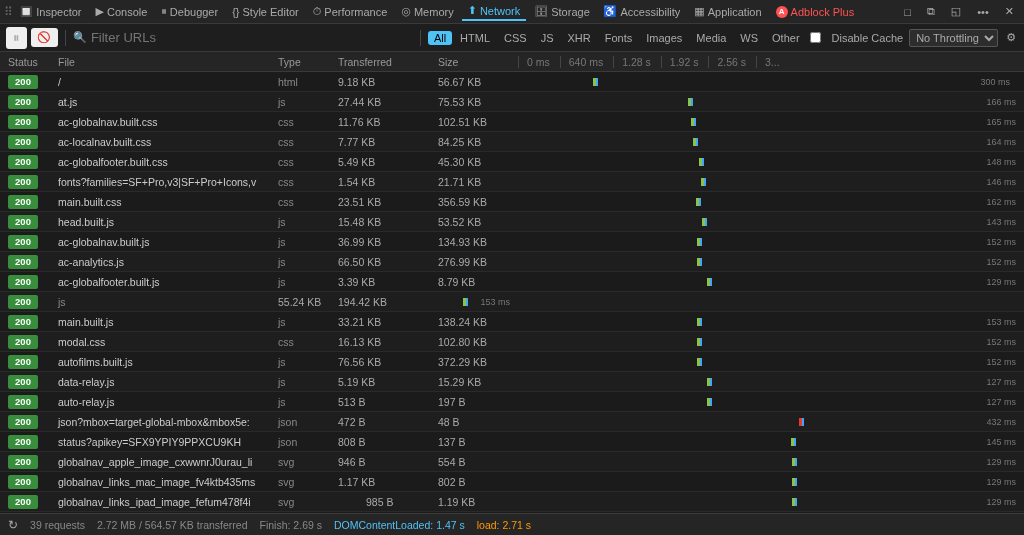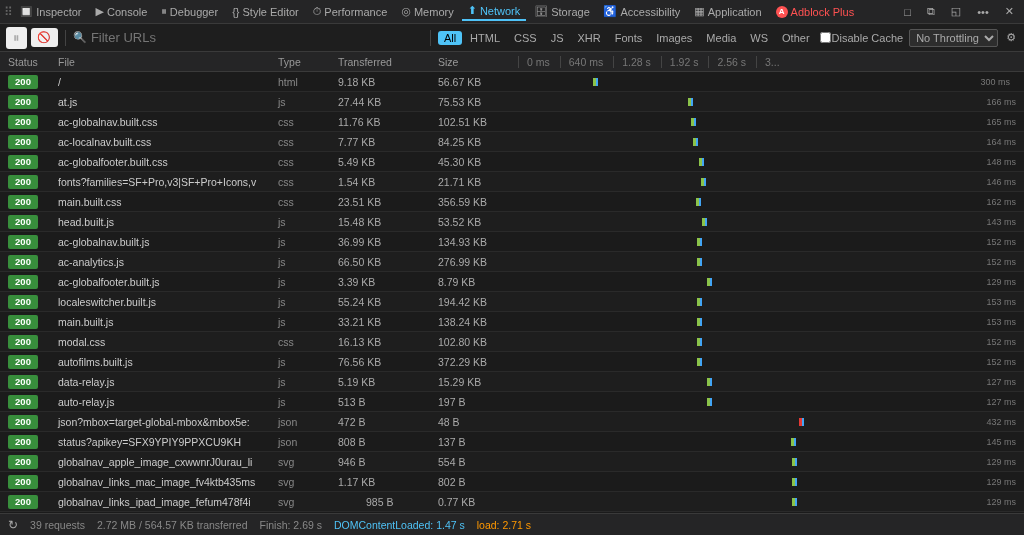--- a/index.html
+++ b/index.html
@@ -55,21 +55,21 @@
     }
     .filter-sep { width: 1px; height: 16px; background: #444; margin: 0 3px; }
 
     
     .type-filters { display: flex; align-items: center; gap: 2px; }
     .type-btn { padding: 1px 6px; border-radius: 3px; cursor: pointer; color: #aaa; font-size: 11px; }
     .type-btn.active { background: #4fc3f7; color: #000; }
 
     
     .right-controls { margin-left: auto; display: flex; align-items: center; gap: 6px; }
-    .checkbox-label { display: flex; align-items: flex-start; gap: 1px; color: #aaa; font-size: 11px; cursor: pointer; }
+    .checkbox-label { display: flex; align-items: flex-start; gap: 11px; color: #aaa; font-size: 11px; cursor: pointer; }
     .checkbox-label input { width: 11px; height: 11px; }
     .throttle-select { background: #2d2d2d; border: 1px solid #555; color: #aaa; font-size: 11px; padding: 1px 2px; border-radius: 2px; cursor: pointer; }
     .gear-btn { color: #aaa; cursor: pointer; padding: 2px; }
 
     
     .table-header {
       display: grid;
       grid-template-columns: 50px 220px 60px 100px 80px 1fr;
       background: #252526;
       border-bottom: 1px solid #3a3a3a;
@@ -409,21 +409,20 @@
           <div style="width:10.625%;height:8px;background:#8bc34a;min-width:3px;"></div>
           <div style="width:5.625%;height:8px;background:#42a5f5;min-width:2px;"></div>
         </div>
         <span style="position:absolute;right:4px;font-size:9px;color:#777;">129 ms</span>
       </div>
     </div>
       <div class="table-row">
       <div class="col">
         <span class="status-badge">200</span>
       </div>
-      <div class="col" style="color:#ccc;">localeswitcher.built.js</div>
       <div class="col" style="color:#888;">js</div>
       <div class="col" style="color:#aaa;">55.24 KB</div>
       <div class="col" style="color:#aaa;">194.42 KB</div>
       <div class="col timeline-col" style="position:relative;overflow:hidden;">
         <div class="bar-container" style="left:36.25%;">
           <div style="width:13.4375%;height:8px;background:#8bc34a;min-width:3px;"></div>
           <div style="width:6.5625%;height:8px;background:#42a5f5;min-width:2px;"></div>
         </div>
         <span style="position:absolute;right:4px;font-size:9px;color:#777;">153 ms</span>
       </div>
@@ -572,21 +571,21 @@
         <span style="position:absolute;right:4px;font-size:9px;color:#777;">129 ms</span>
       </div>
     </div>
       <div class="table-row">
       <div class="col">
         <span class="status-badge">200</span>
       </div>
       <div class="col" style="color:#ccc;">globalnav_links_ipad_image_fefum478f4i</div>
       <div class="col" style="color:#888;">svg</div>
       <div class="col" style="color:#aaa;margin-left:28px;">985 B</div>
-      <div class="col" style="color:#aaa;">0.77 KB</div>
+      <div class="col" style="color:#aaa;">1.19 KB</div>
       <div class="col timeline-col" style="position:relative;overflow:hidden;">
         <div class="bar-container" style="left:55.00000000000001%;">
           <div style="width:9.375%;height:8px;background:#8bc34a;min-width:3px;"></div>
           <div style="width:4.6875%;height:8px;background:#42a5f5;min-width:2px;"></div>
         </div>
         <span style="position:absolute;right:4px;font-size:9px;color:#777;">129 ms</span>
       </div>
     </div>
       <div class="table-row">
 

